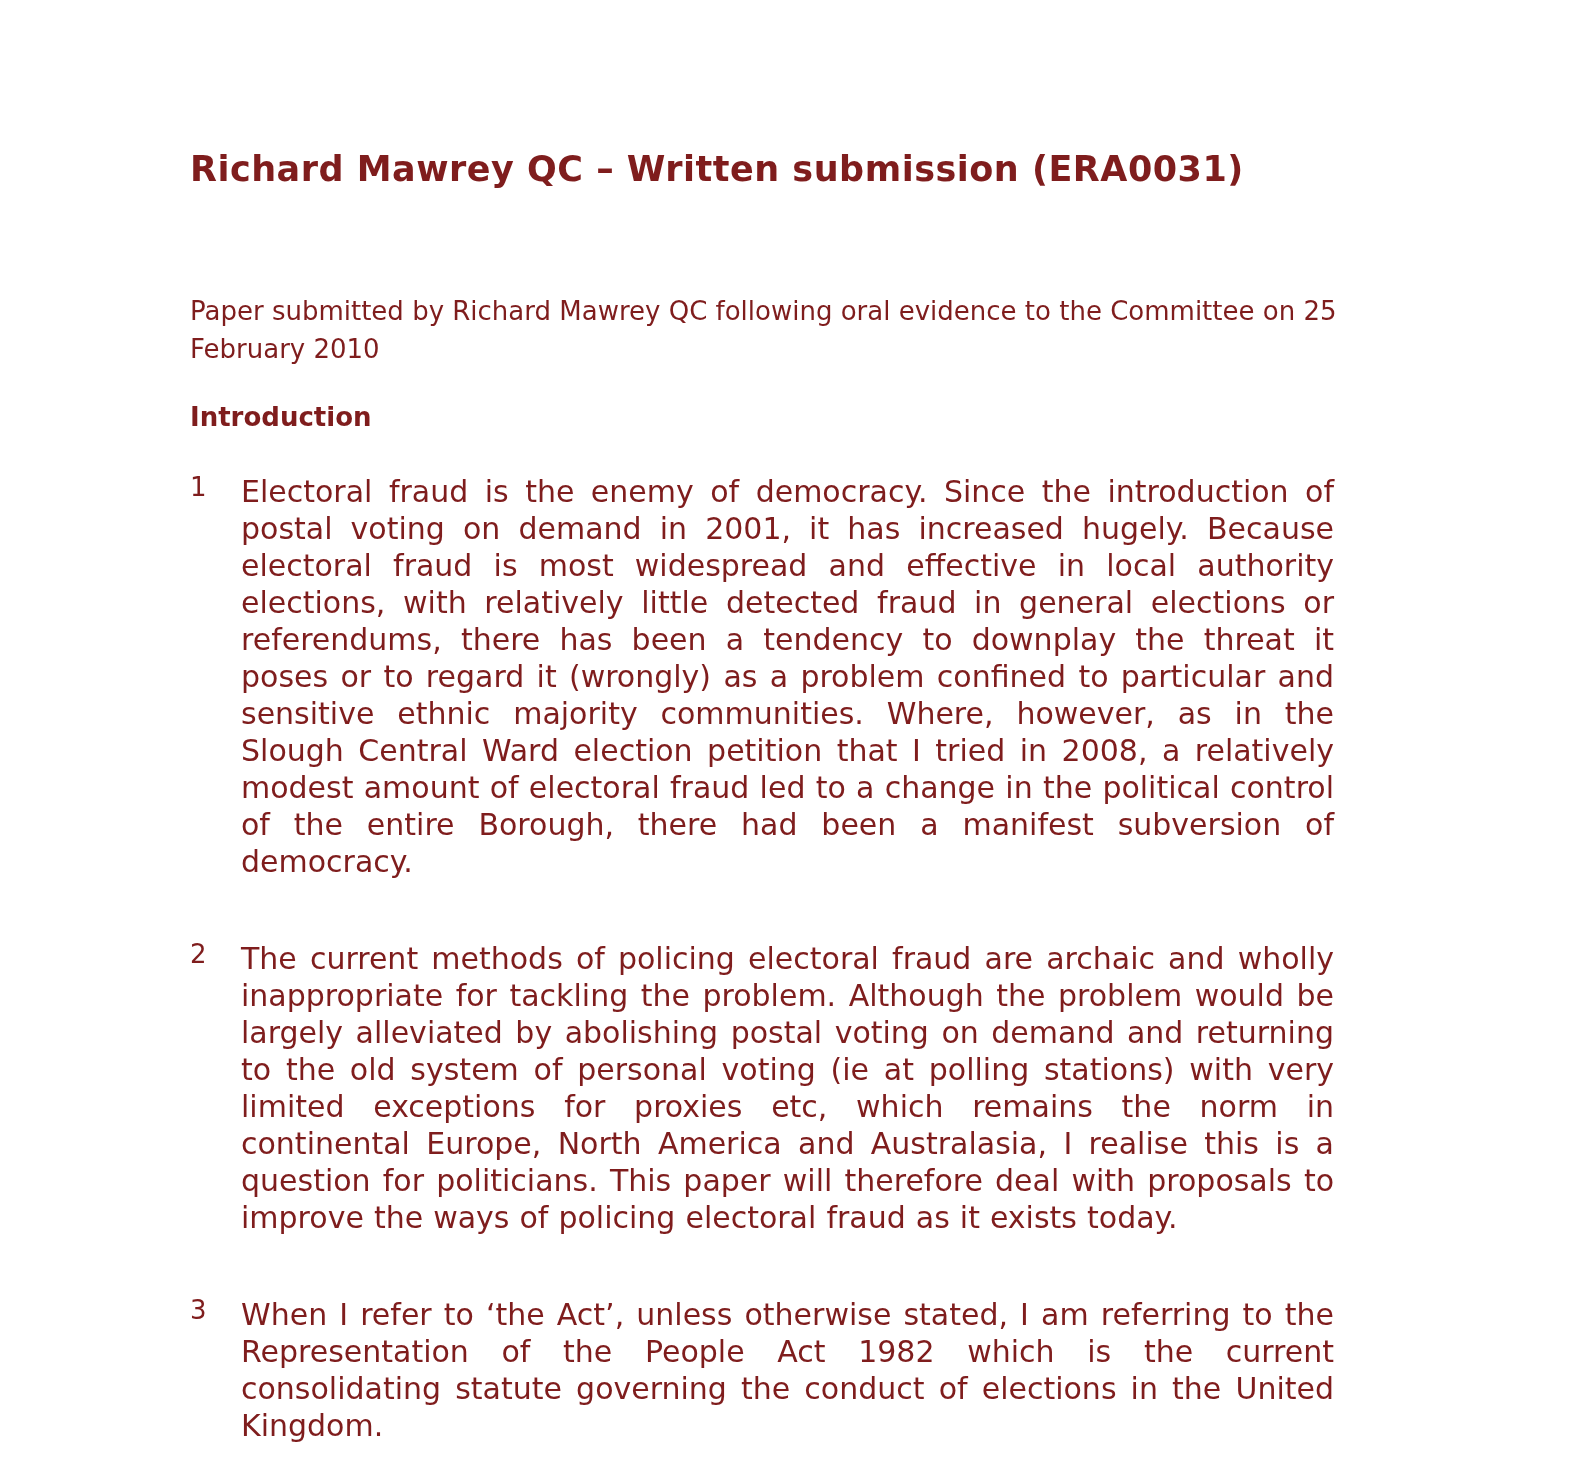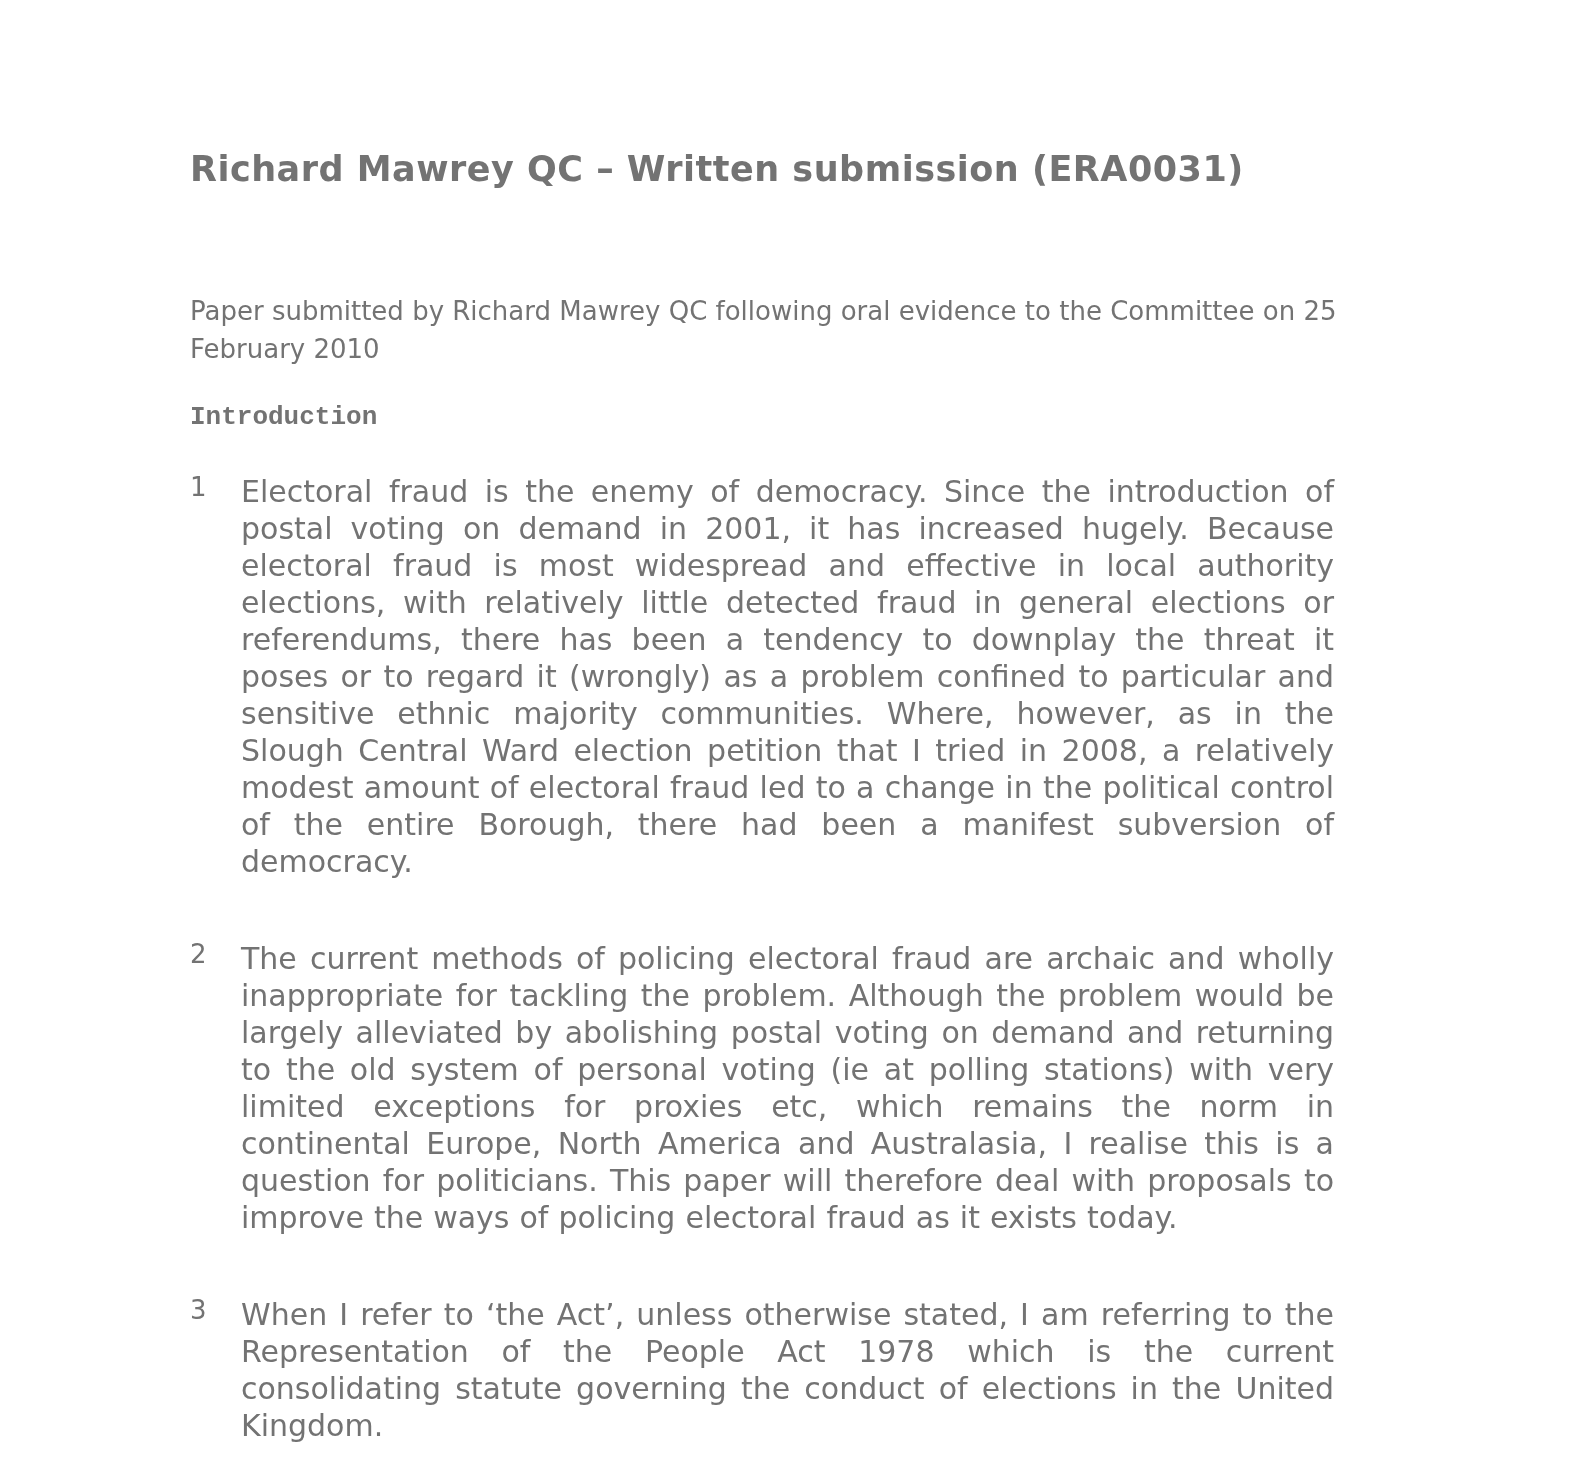--- a/index.html
+++ b/index.html
@@ -6,21 +6,21 @@
     margin: 0;
     padding: 0;
     background: #ffffff;
   }
   .page {
     position: relative;
     box-sizing: border-box;
     width: 1454px;
     height: 1476px;
     background: #ffffff;
-    color: #737373;
+    color: #7f1d1d;
     font-family: "DejaVu Sans", "Liberation Sans", sans-serif;
     padding: 146px 116px 0 190px;
     overflow: hidden;
   }
   .doc-title {
     margin: 0;
     font-size: 35px;
     line-height: 46px;
     font-weight: bold;
     letter-spacing: 0.5px;
@@ -35,21 +35,20 @@
     margin: 66px 0 0 0;
     font-size: 26px;
     line-height: 37px;
     font-weight: bold;
   }
   .sub-heading {
     margin: 31px 0 16px 0;
     font-size: 26px;
     line-height: 37px;
     font-weight: bold;
-    font-family: Liberation Mono, monospace;
   }
   .para {
     display: grid;
     grid-template-columns: 47px 1fr;
     margin-top: 52px;
   }
   .para.first {
     margin-top: 33px;
   }
   .para-num {
@@ -83,16 +82,16 @@
     <p class="para-text">Electoral fraud is the enemy of democracy. Since the introduction of postal voting on demand in 2001, it has increased hugely. Because electoral fraud is most widespread and effective in local authority elections, with relatively little detected fraud in general elections or referendums, there has been a tendency to downplay the threat it poses or to regard it (wrongly) as a problem confined to particular and sensitive ethnic majority communities. Where, however, as in the Slough Central Ward election petition that I tried in 2008, a relatively modest amount of electoral fraud led to a change in the political control of the entire Borough, there had been a manifest subversion of democracy.</p>
   </div>
 
   <div class="para">
     <span class="para-num">2</span>
     <p class="para-text">The current methods of policing electoral fraud are archaic and wholly inappropriate for tackling the problem. Although the problem would be largely alleviated by abolishing postal voting on demand and returning to the old system of personal voting (ie at polling stations) with very limited exceptions for proxies etc, which remains the norm in continental Europe, North America and Australasia, I realise this is a question for politicians. This paper will therefore deal with proposals to improve the ways of policing electoral fraud as it exists today.</p>
   </div>
 
   <div class="para">
     <span class="para-num">3</span>
-    <p class="para-text">When I refer to ‘the Act’, unless otherwise stated, I am referring to the Representation of the People Act 1978 which is the current consolidating statute governing the conduct of elections in the United Kingdom.</p>
+    <p class="para-text">When I refer to ‘the Act’, unless otherwise stated, I am referring to the Representation of the People Act 1982 which is the current consolidating statute governing the conduct of elections in the United Kingdom.</p>
   </div>
 
 </div>
 
 </body></html>

